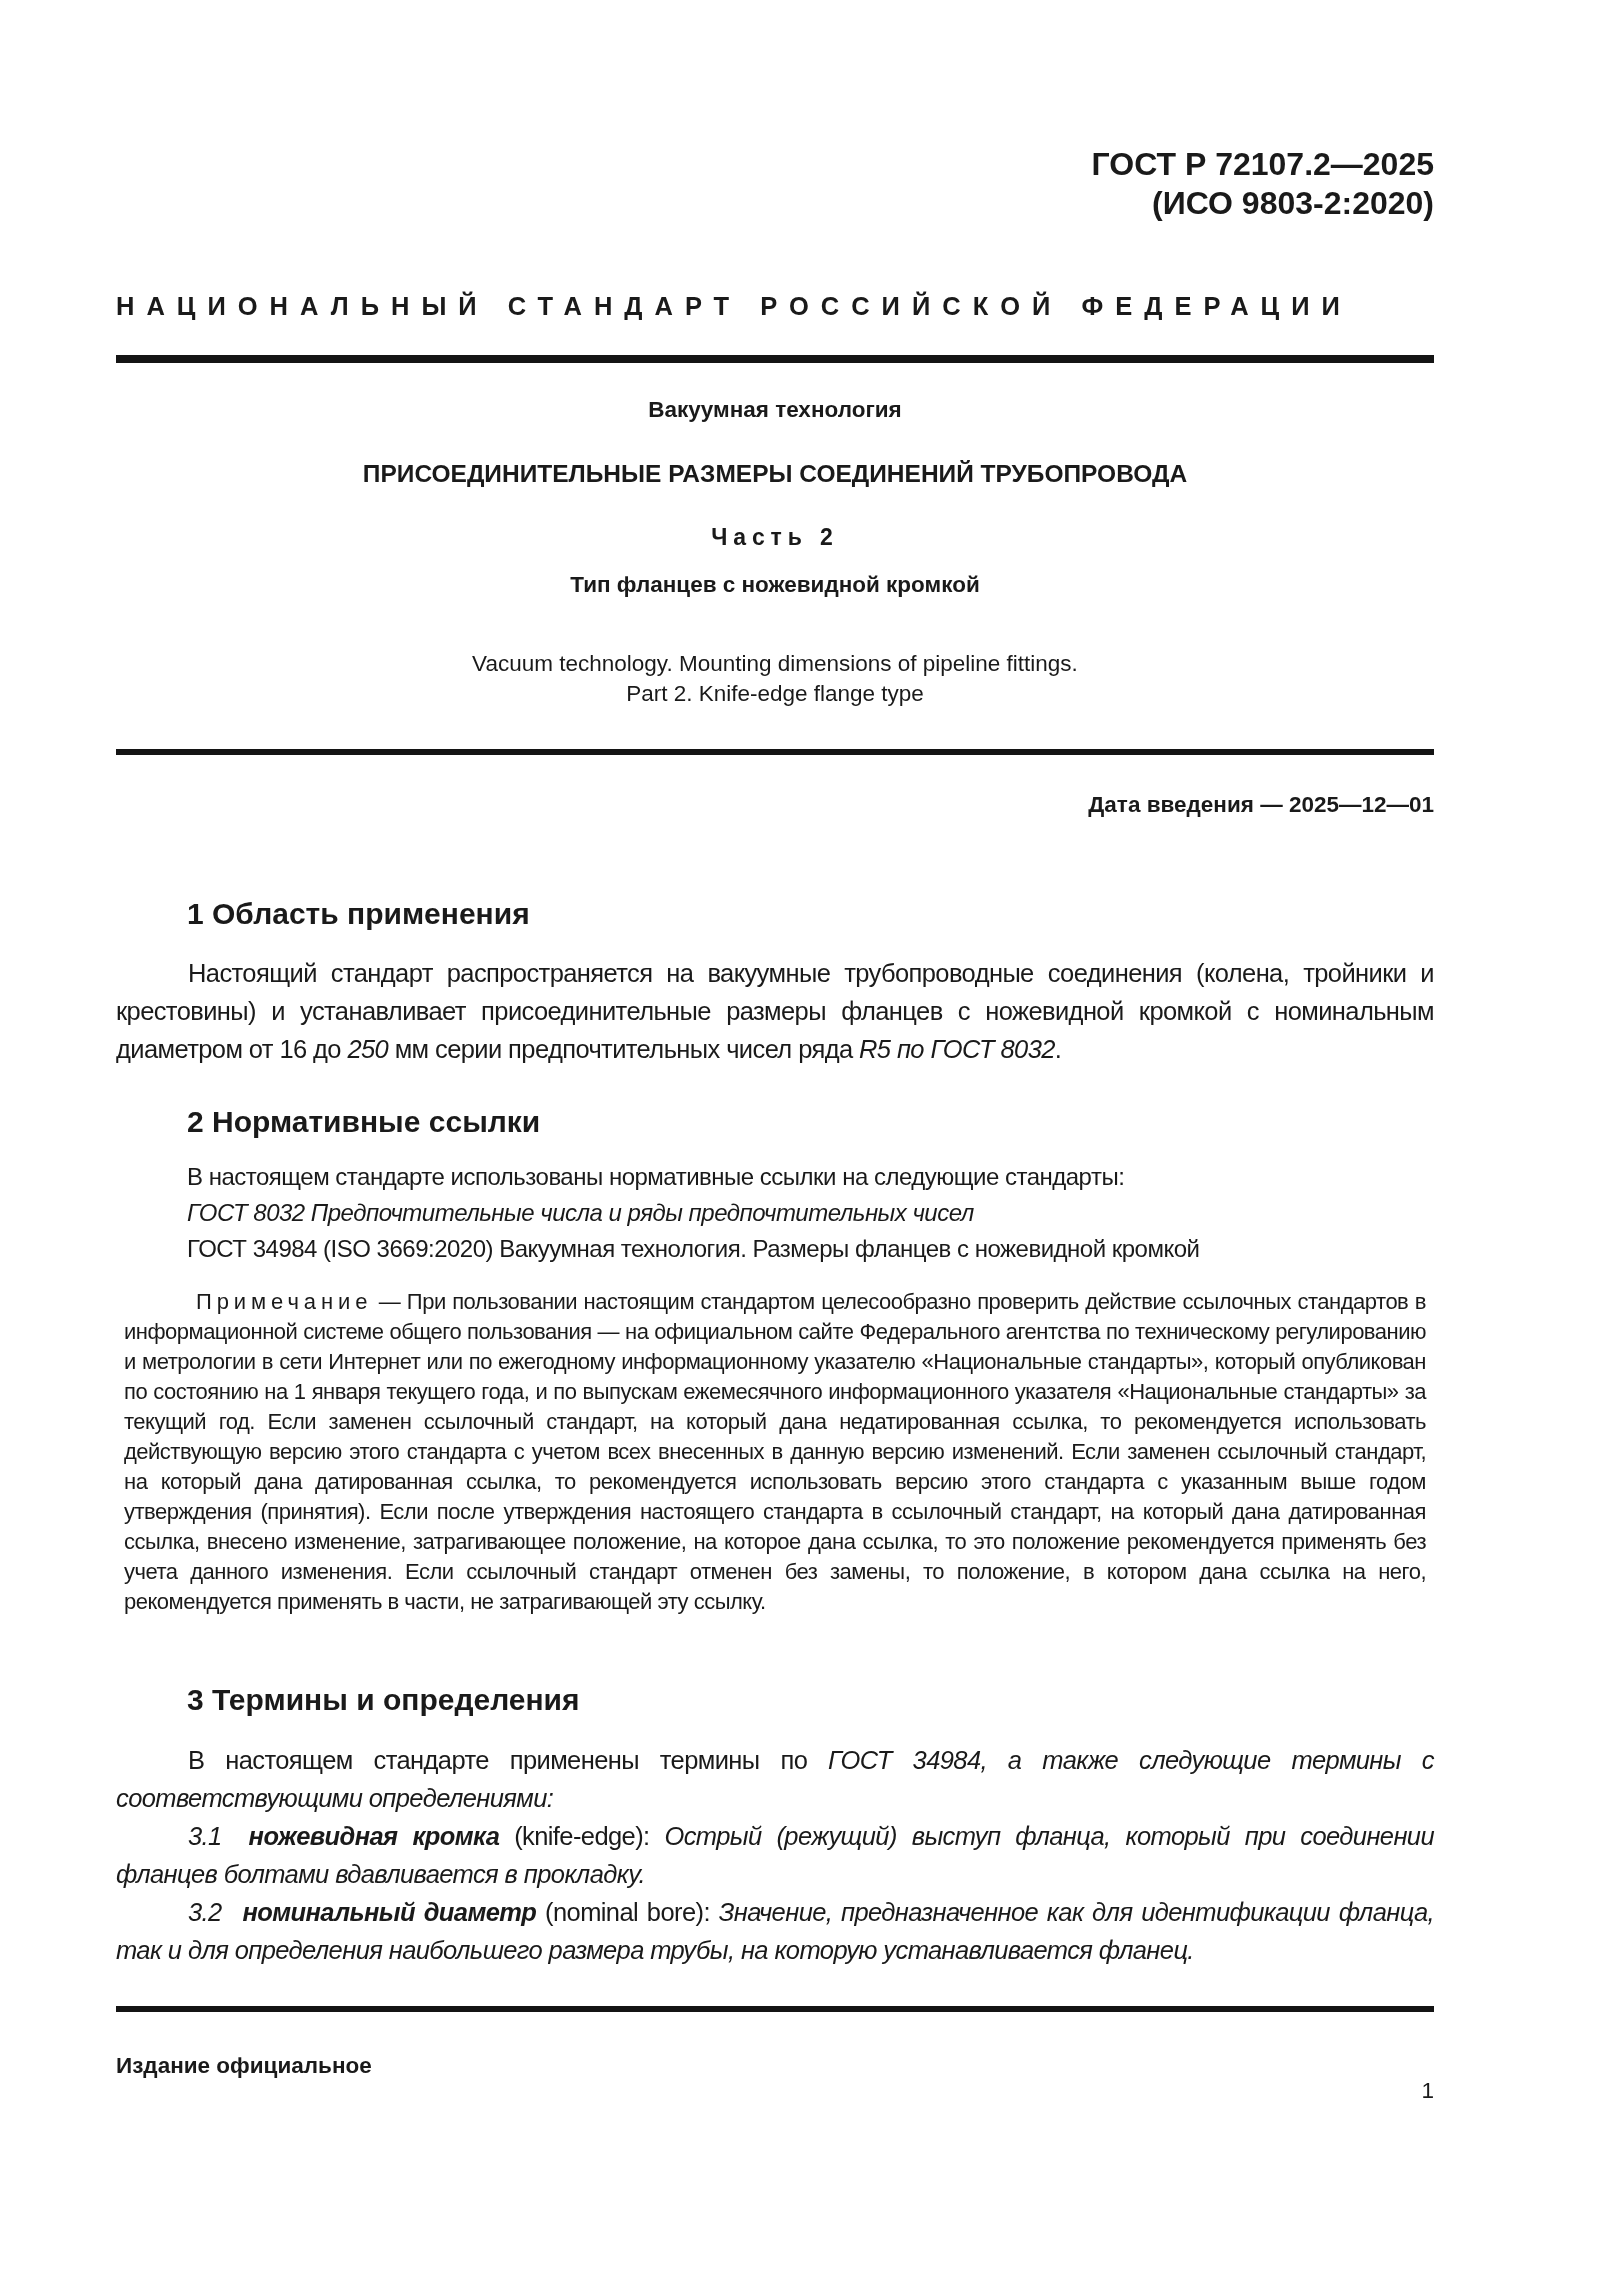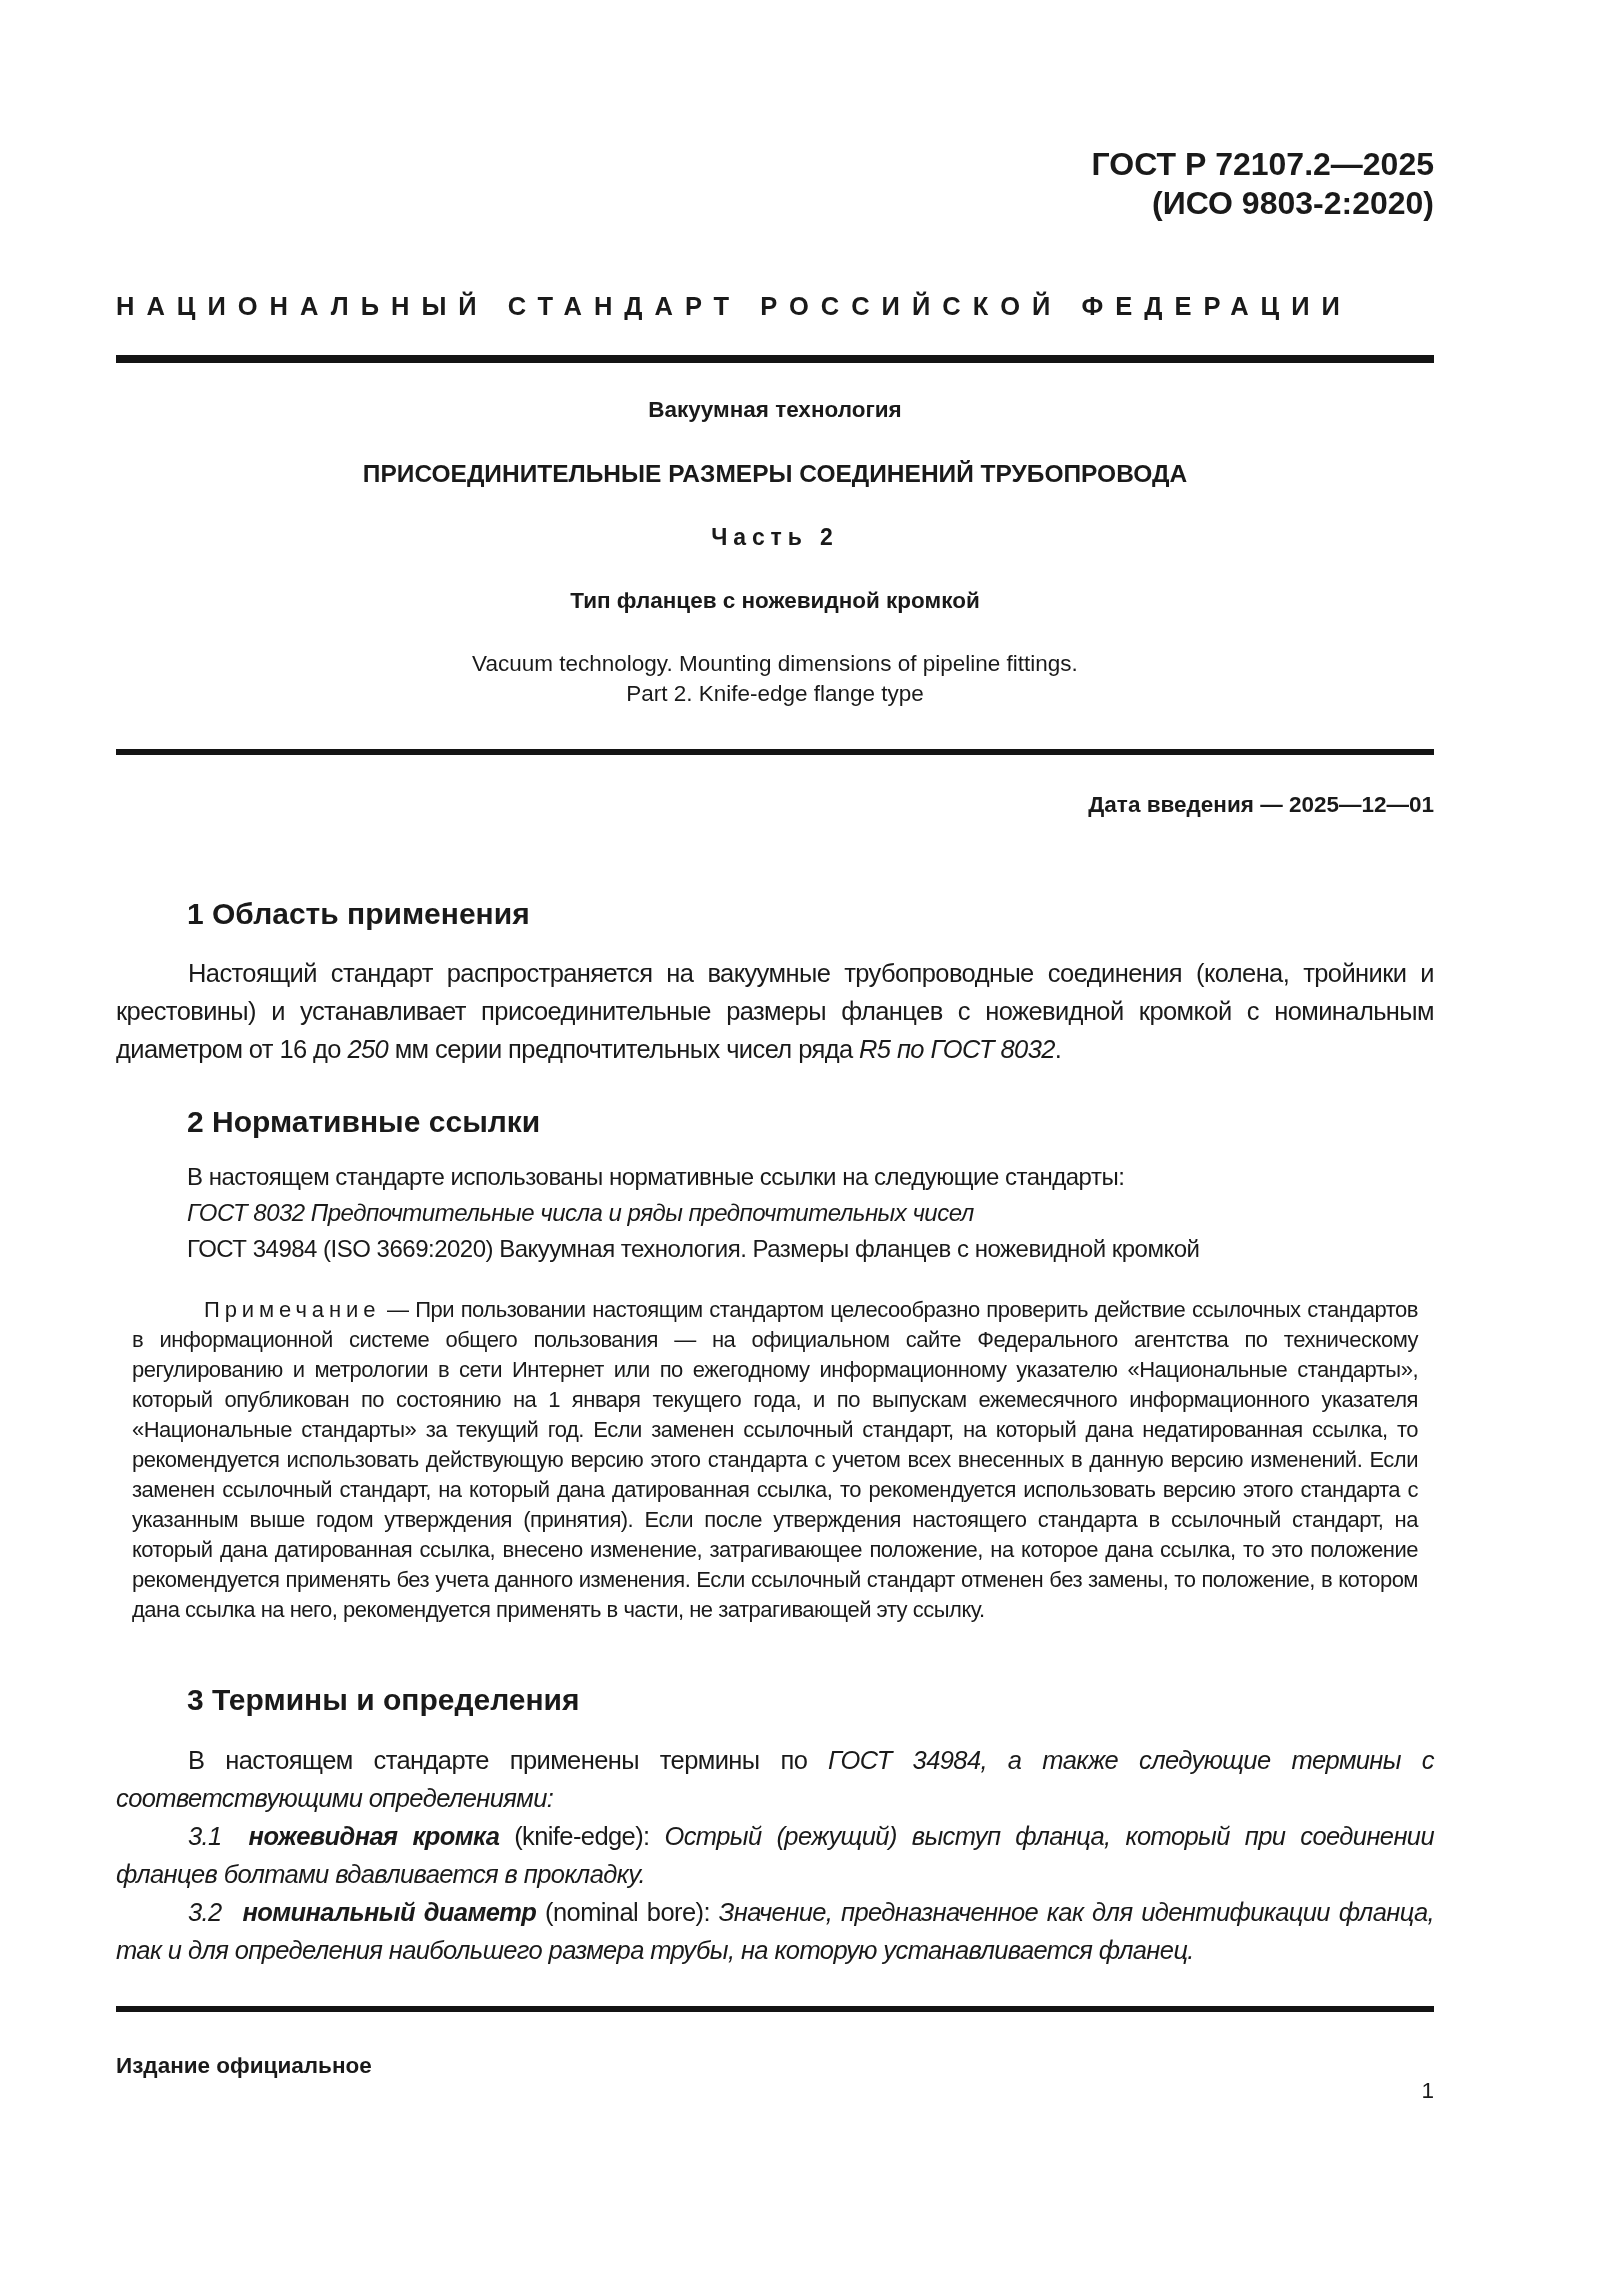--- a/index.html
+++ b/index.html
@@ -8,29 +8,29 @@
   .abs { position:absolute; }
   .c { text-align:center; left:116px; width:1318px; }
   .b { font-weight:bold;margin-left:12px; }
   .i { font-style:italic; }
   .rule { position:absolute; left:116px; width:1318px; background:#141414; }
   .gost { right:187px; top:145px; font-size:32px; font-weight:bold; line-height:39px; text-align:right;margin-left:34px; }
   .natl { left:116px; width:1318px; top:292px; font-size:25.5px; font-weight:bold; letter-spacing:12px; white-space:nowrap; }
   .t1 { top:397px; font-size:22.5px; font-weight:bold; }
   .t2 { top:460px; font-size:24.5px; font-weight:bold; }
   .t3 { top:524px; font-size:23px; font-weight:bold; letter-spacing:5.9px; }
-  .t4 { top:588px; font-size:22.5px; font-weight:bold; }
+  .t4 { top:572px; font-size:22.5px; font-weight:bold; }
   .t5 { top:649px; font-size:22.5px; line-height:30px; }
   .date { right:187px; top:792px; font-size:22.5px; font-weight:bold; }
   .h2 { left:187px; font-size:30px; font-weight:bold; }
   .para { left:116px; width:1318px; font-size:25.5px; line-height:38px; text-align:justify; letter-spacing:-0.6px; }
   .para p { margin:0; }
   .ind { text-indent:72px; }
   .note { left:116px; width:1318px; font-size:22px; line-height:30px; text-align:justify; letter-spacing:-0.5px; }
-  .note p { margin:16px; text-indent:72px; }
+  .note p { margin:8px; text-indent:72px; }
   .sp { letter-spacing:4.9px; }
   .ref { left:187px; width:1247px; font-size:24px; line-height:36px; letter-spacing:-0.5px; }
   .ref div { white-space:nowrap; }
   .pub { left:116px; top:2033px; font-size:22.5px; font-weight:bold;margin-top:20px; }
   .pg { right:187px; top:2078px; font-size:22.5px; }
 </style>
 </head>
 <body>
 
 <div class="abs gost">

